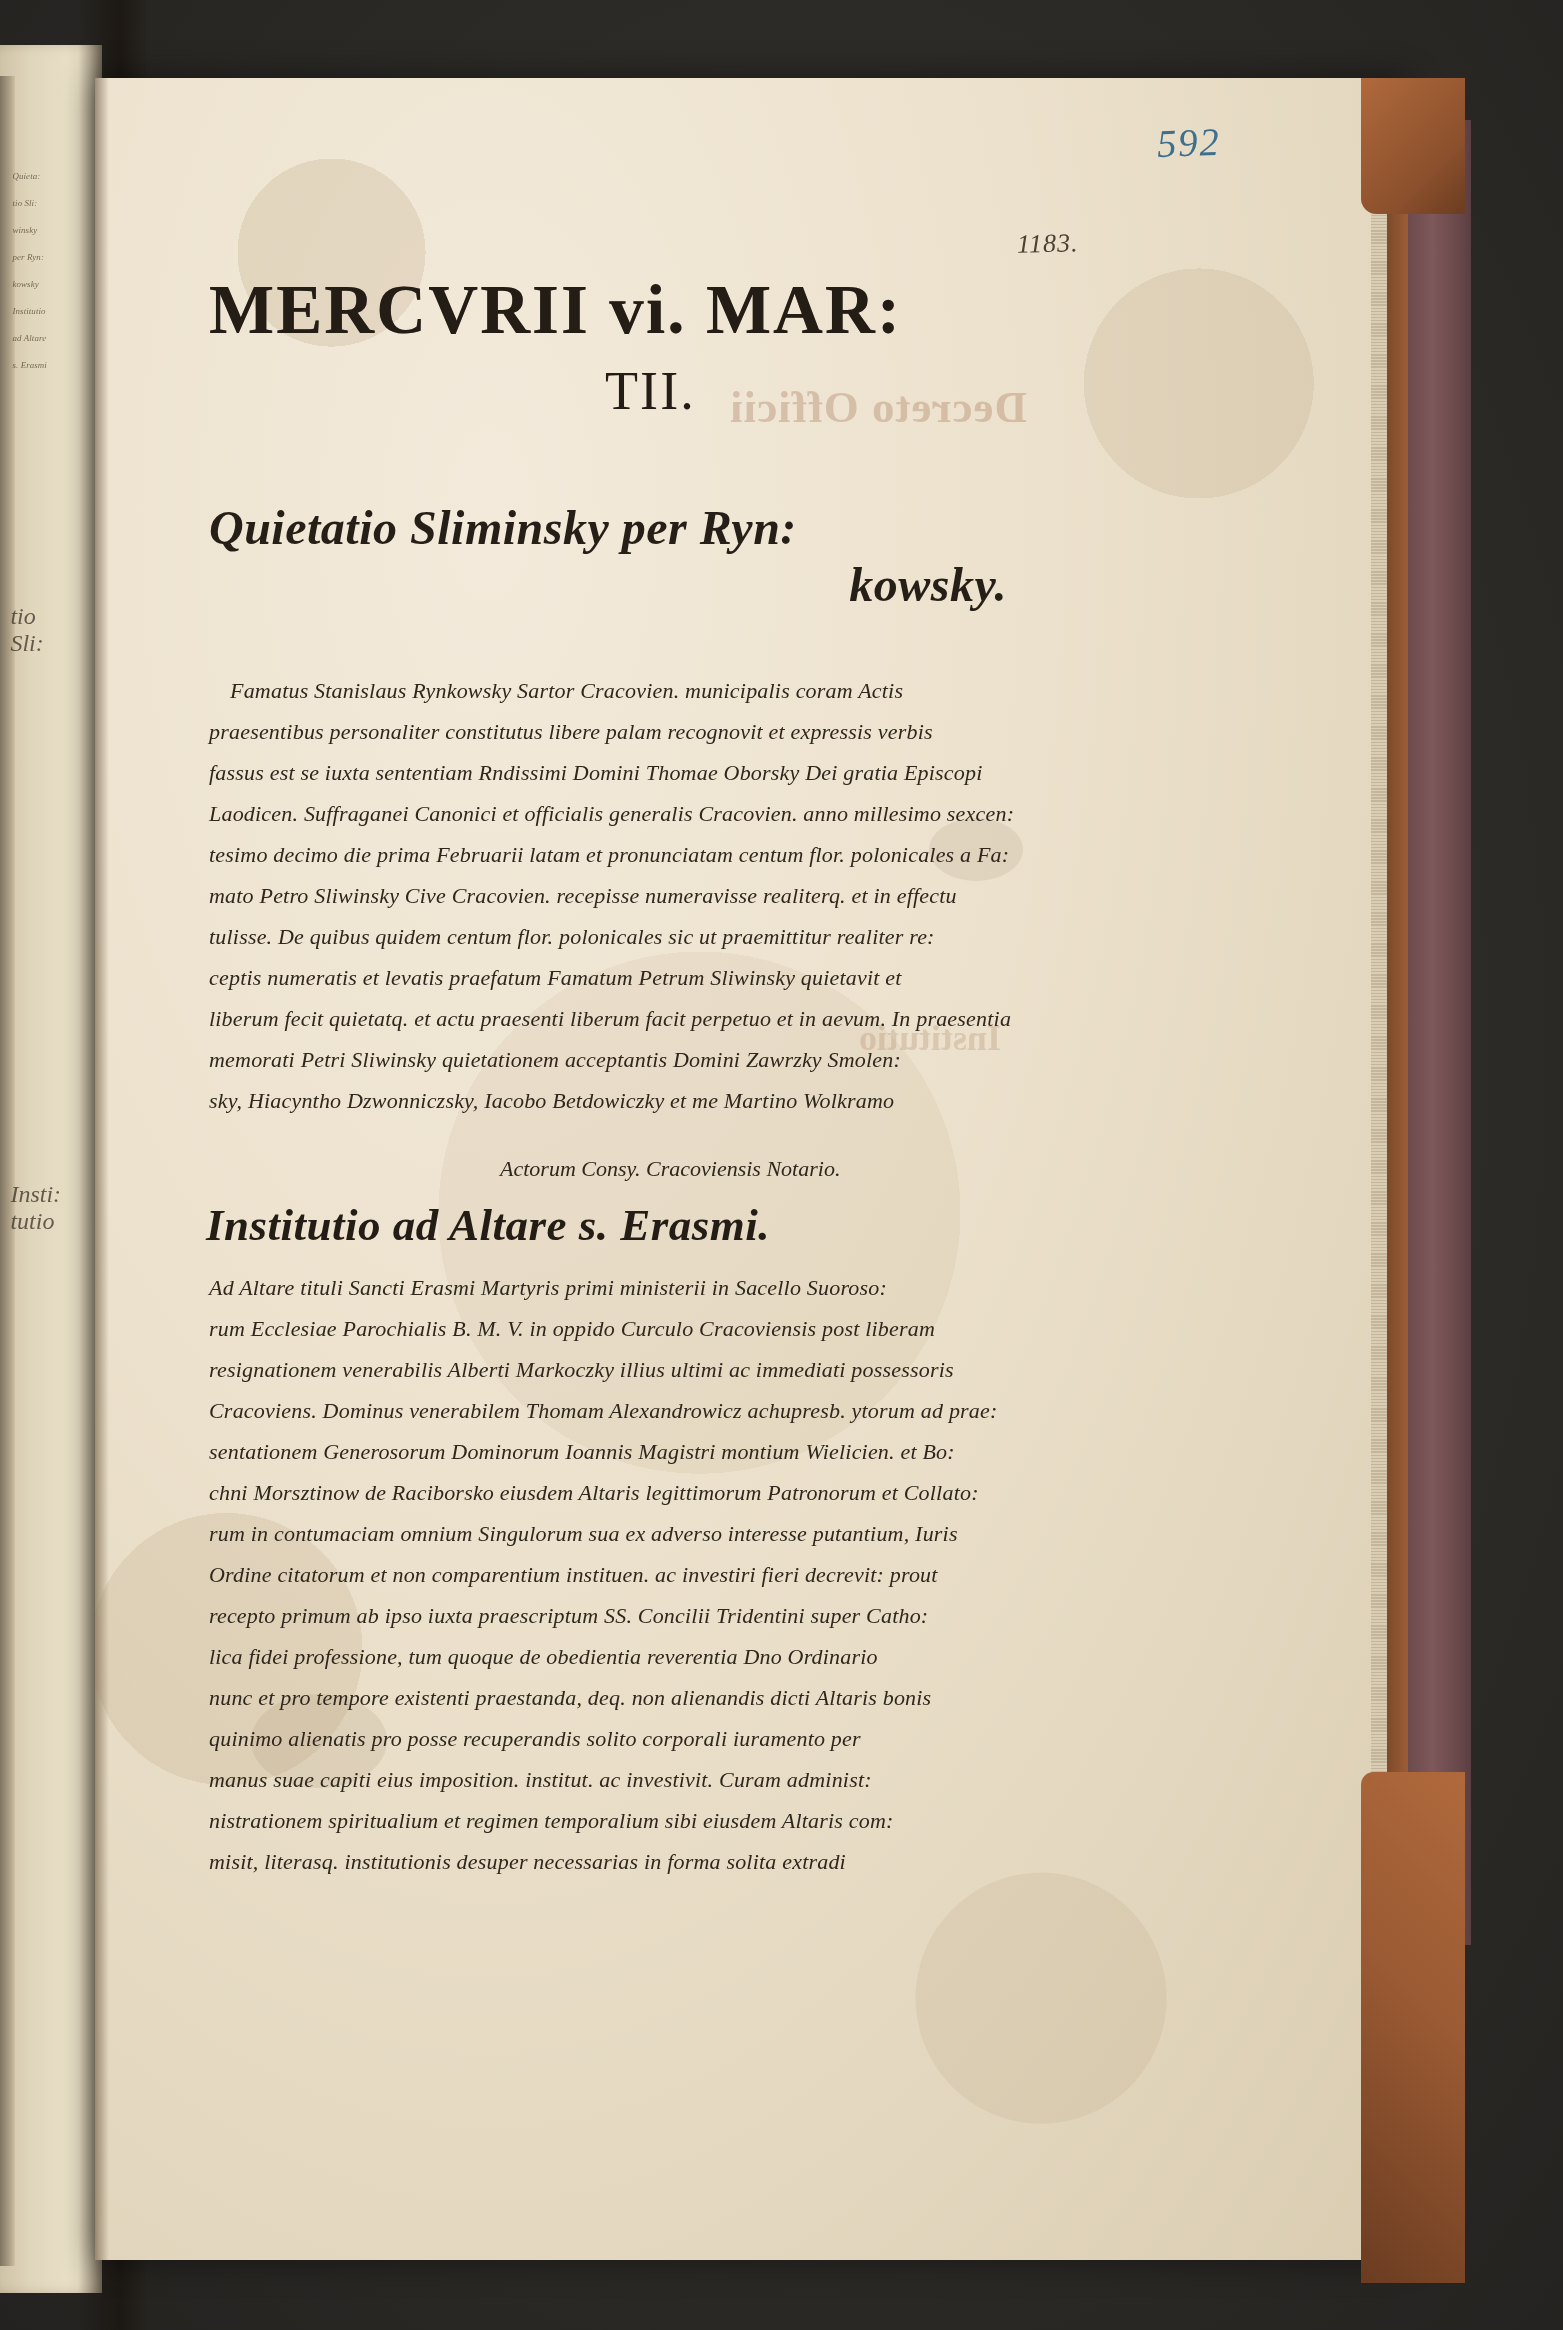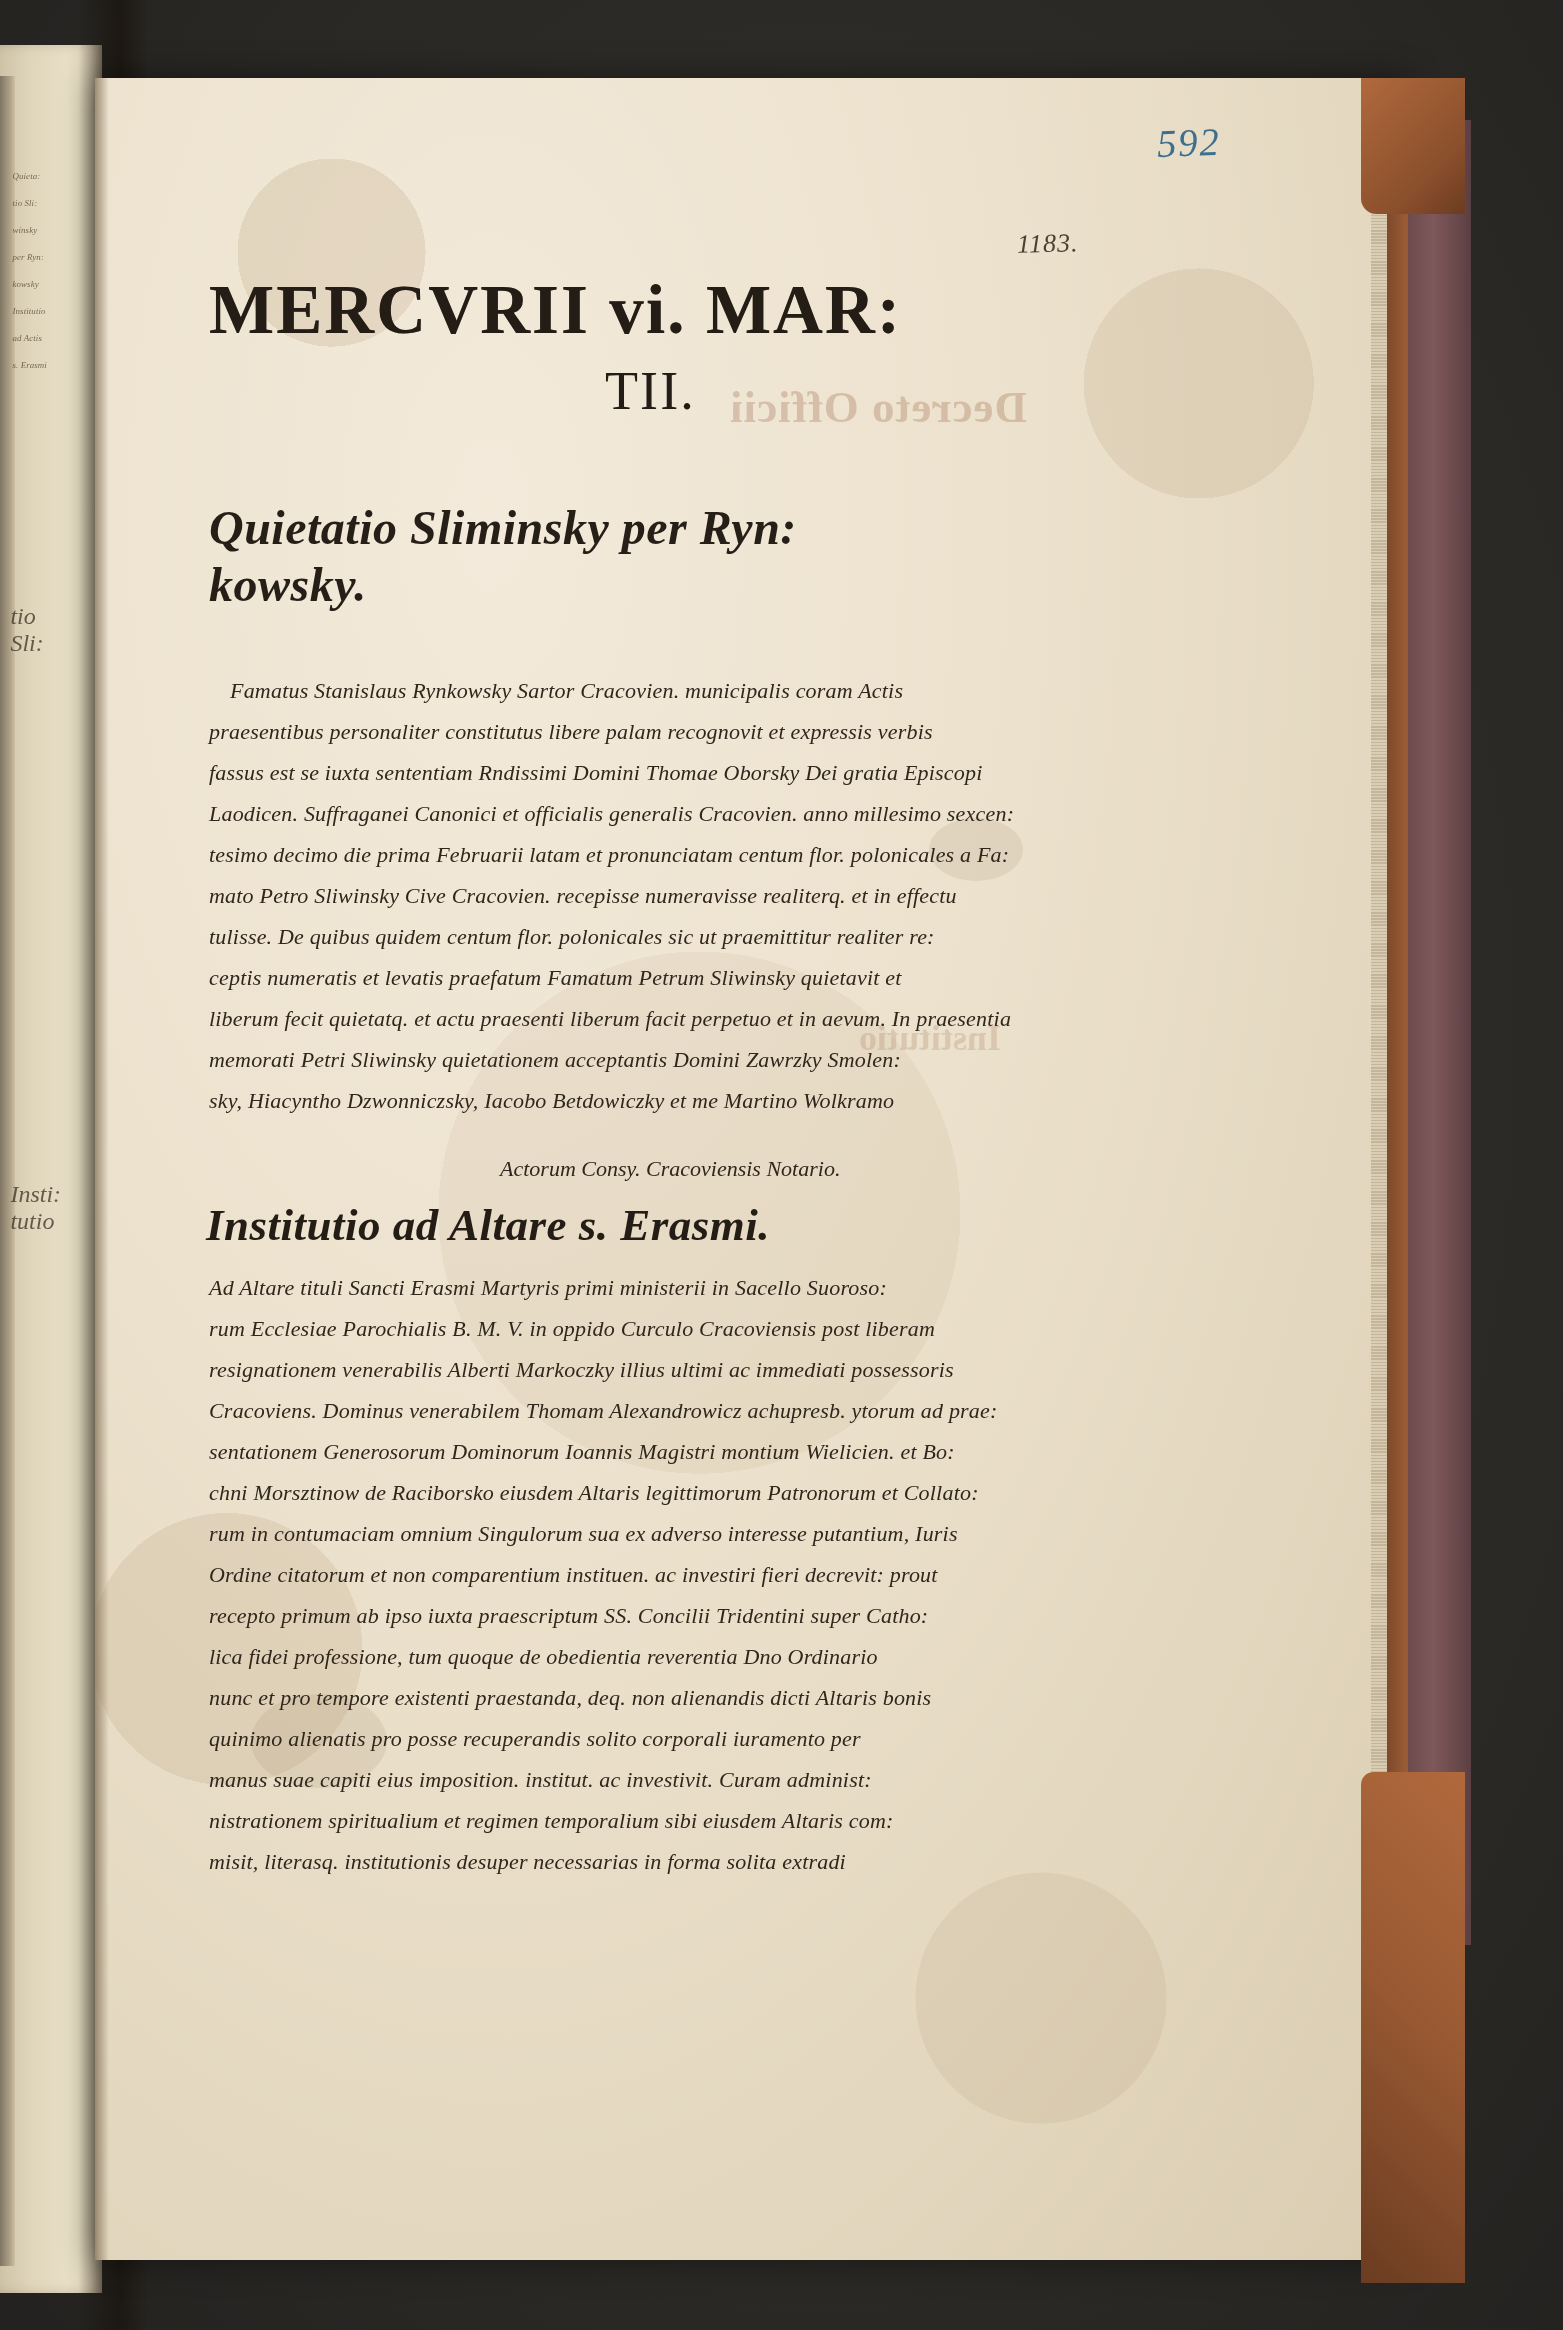--- a/index.html
+++ b/index.html
@@ -246,21 +246,21 @@
     font-family: "Liberation Serif", serif;
     font-size: 48px;
     font-weight: 700;
     font-style: italic;
     color: #261f17;
     line-height: 1.18;
     letter-spacing: 0.5px;
   }
   .heading-2 .line2 {
     display: block;
-    text-align: left;
+    text-align: right;
     padding-right: 219px;
   }
 
   .heading-3 {
     position: absolute;
     left: 206px;
     top: 1199px;
     width: 1043px;
     font-family: "Liberation Serif", serif;
     font-size: 45px;
@@ -310,21 +310,21 @@
 
   <div class="verso">
     <div class="verso-edge"></div>
     <div class="verso-notes">
       <div>Quieta:</div>
       <div>tio Sli:</div>
       <div>winsky</div>
       <div>per Ryn:</div>
       <div>kowsky</div>
       <div>Institutio</div>
-      <div>ad Actis</div>
+      <div>ad Altare</div>
       <div>s. Erasmi</div>
     </div>
     <div class="verso-big">tio<br>Sli:</div>
     <div class="verso-big2">Insti:<br>tutio</div>
   </div>
 
   <div class="gutter"></div>
 
   <div class="recto">
     <div class="recto-left-edge"></div>

